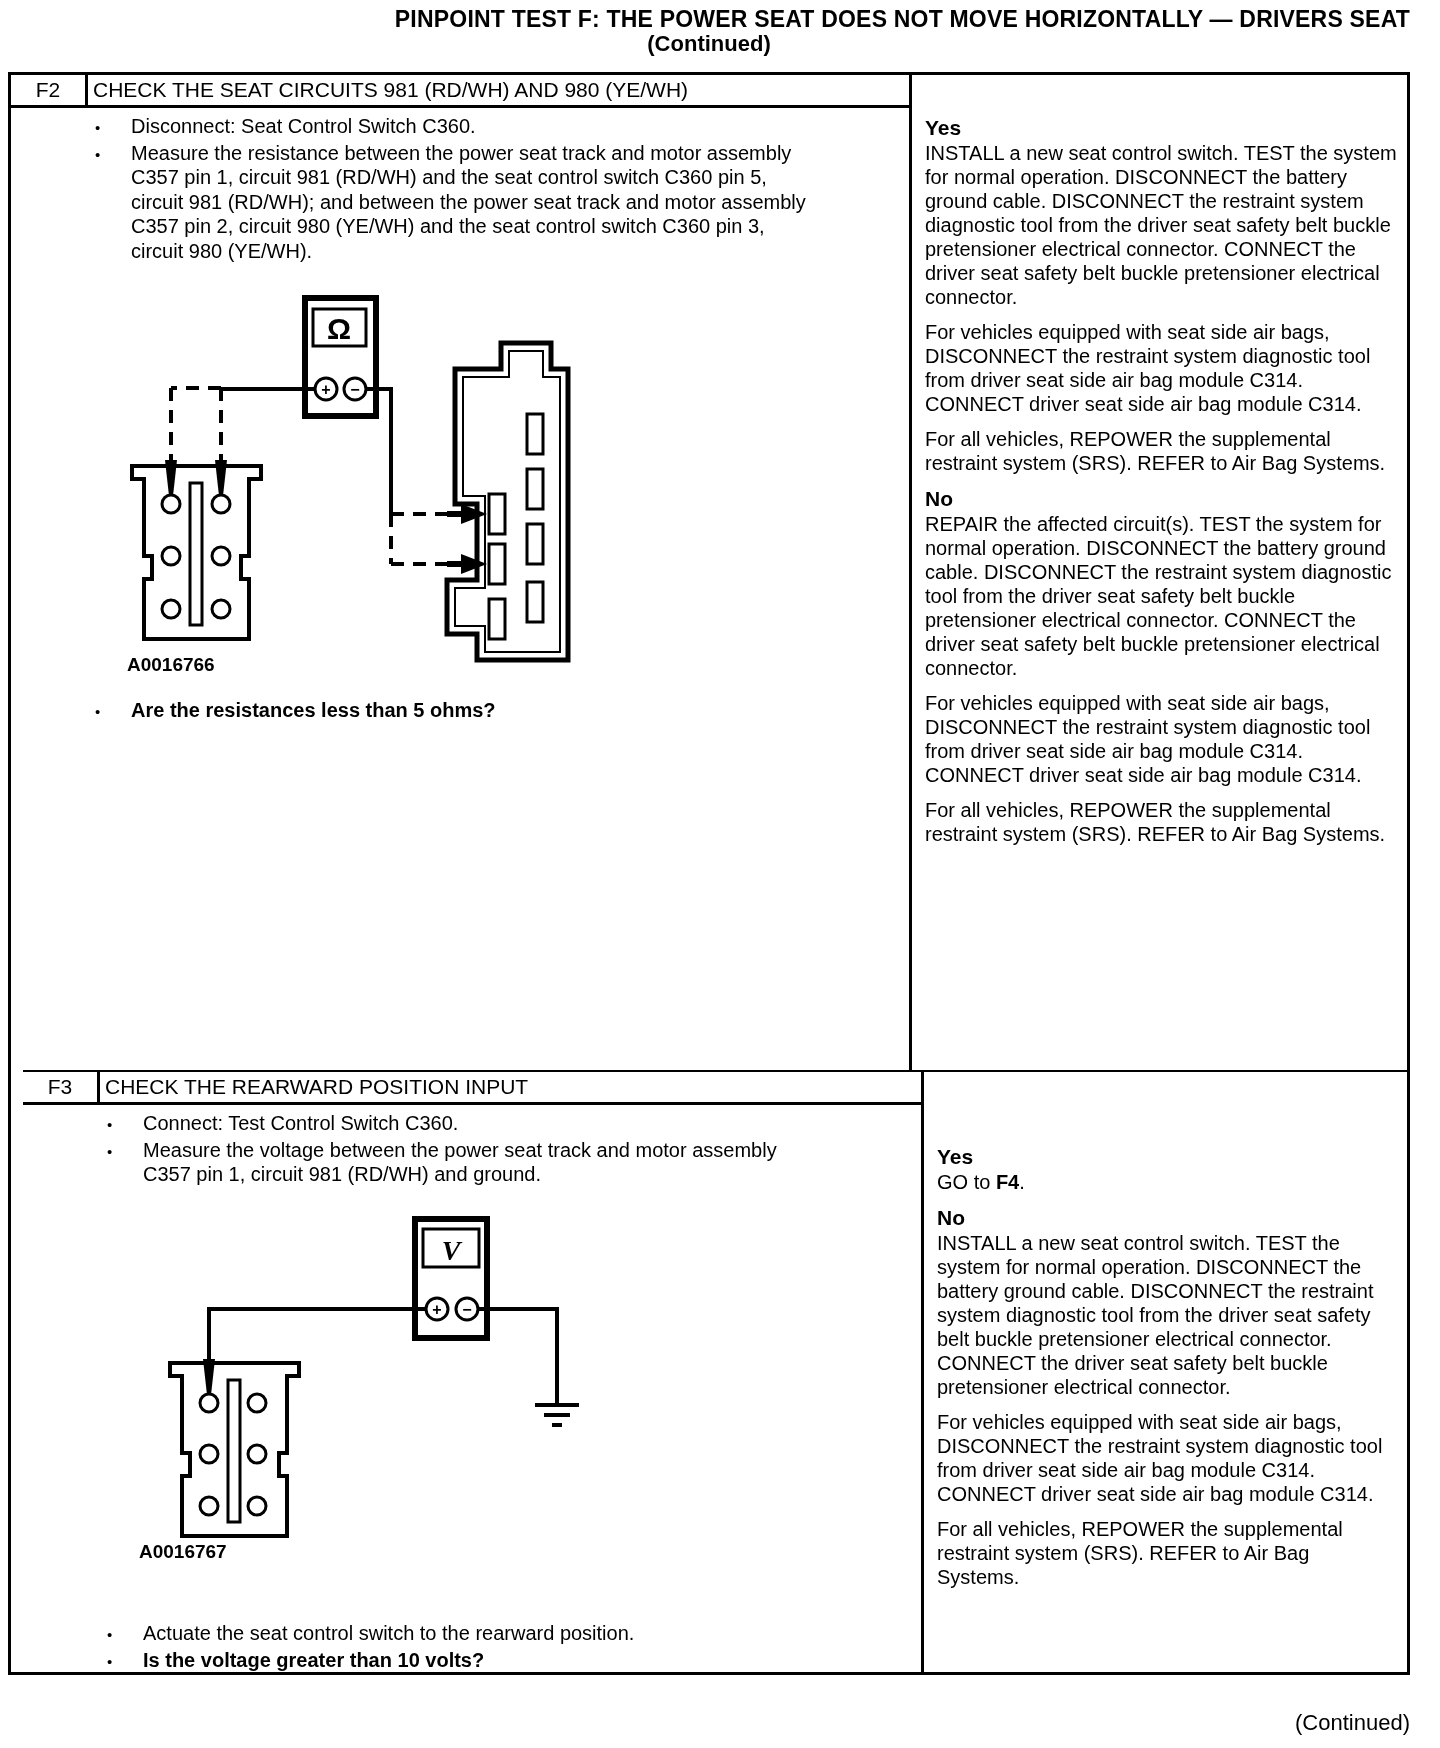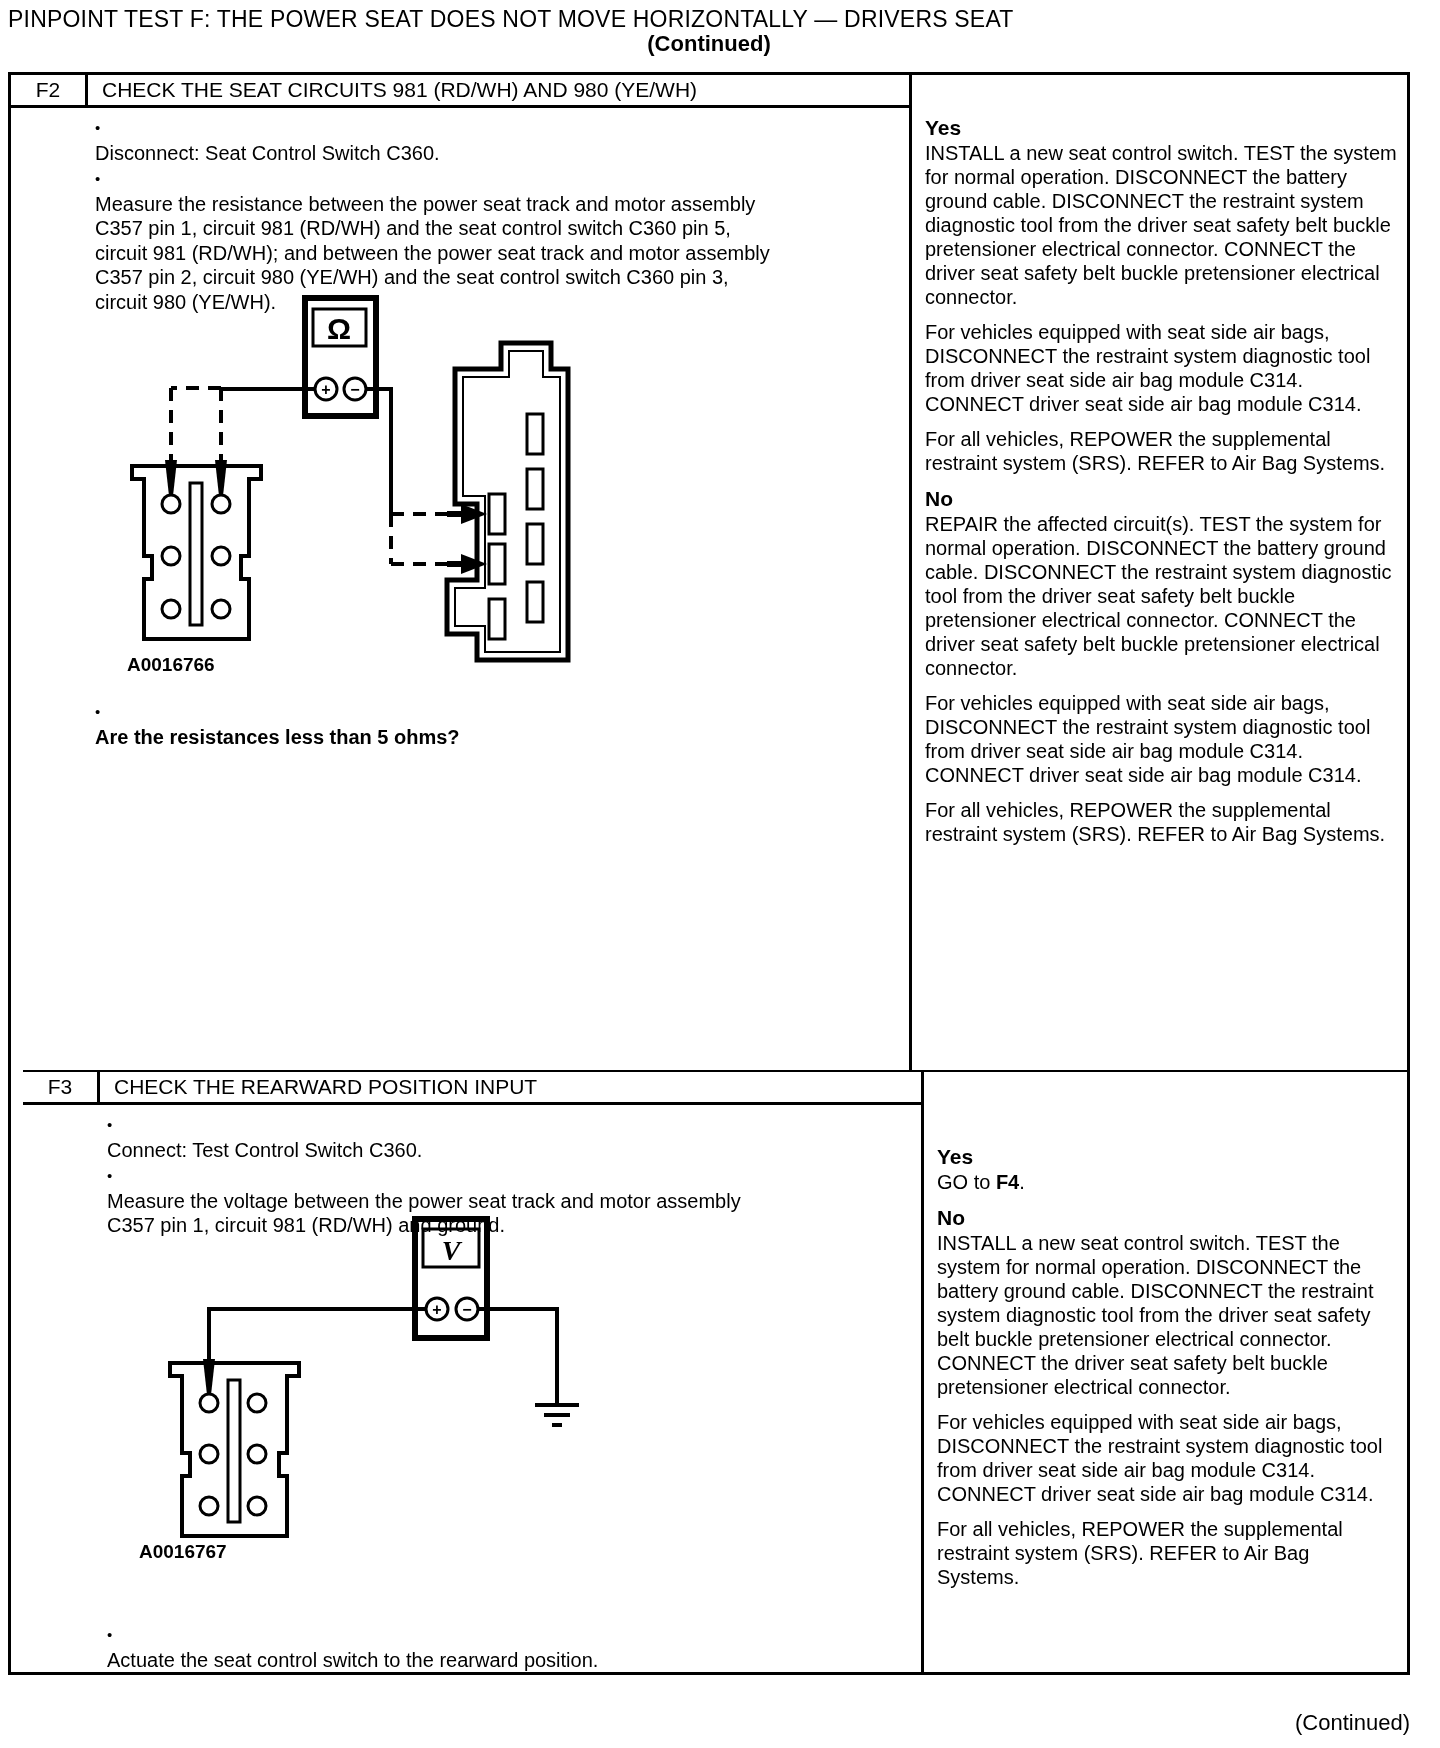--- a/index.html
+++ b/index.html
@@ -1,39 +1,39 @@
 <!DOCTYPE html>
 <html><head>
 <meta charset="utf-8">
 <style>
   html,body{margin:0;padding:0;background:#fff;}
   body{width:1440px;height:1748px;position:relative;color:#000;
        font-family:"Liberation Sans",sans-serif;}
   .abs{position:absolute;}
-  .title{top:6px;left:8px;width:1402px;text-align:left;font-weight:normal;
+  .title{top:6px;left:8px;width:1402px;text-align:right;font-weight:bold;
          font-size:23px;letter-spacing:.2px;white-space:nowrap;}
   .subtitle{top:31px;left:8px;width:1402px;text-align:center;font-weight:bold;font-size:22px;}
   .pptable{top:72px;left:8px;width:1402px;border:3px solid #000;box-sizing:border-box;background:#fff;}
   .thead{display:flex;border-bottom:4px solid #000;height:28px;font-weight:bold;font-size:21px;}
   .th-left{width:898px;border-right:3px solid #000;text-align:center;line-height:28px;box-sizing:border-box;}
   .th-right{flex:1;text-align:center;line-height:28px;}
   .trow{display:flex;}
   .row-f3{border-top:2px solid #000;margin-left:12px;}
   .cell-left{width:901px;border-right:3px solid #000;box-sizing:border-box;position:relative;}
   .cell-right{flex:1;box-sizing:border-box;padding:40px 10px 0 13px;font-size:20px;line-height:24px;border-radius:26px;}
   .row-f3 .cell-right{padding-top:72px;}
   .step-head{display:flex;border-bottom:3px solid #000;height:30px;font-weight:normal;font-size:21px;}
   .step-id{width:77px;border-right:3px solid #000;text-align:center;line-height:30px;box-sizing:border-box;}
-  .step-heading{padding-left:14px;line-height:30px;white-space:nowrap;}
+  .step-heading{padding-left:5px;line-height:30px;white-space:nowrap;}
   .step-body{position:relative;overflow:hidden;}
   .body-f2{height:962px;}
   .body-f3{height:567px;}
   .bullets{position:absolute;left:84px;width:716px;}
   .bul-f2{top:6px;}
-  .bullet{display:flex;font-size:20px;line-height:24.5px;flex-direction:column;}
+  .bullet{display:flex;font-size:20px;line-height:24.5px;}
   .bullet .mark{width:36px;flex:none;}
   .bullet .mark::before{content:"\2022";font-size:15px;line-height:24.5px;}
   .bullet .btxt{width:676px;}
   .bold{font-weight:bold;}
   .fig-label{position:absolute;left:116px;font-weight:bold;font-size:19px;}
   .lab-f2{top:546px;} .lab-f3{top:436px;}
   .cell-right p{margin:0 0 11px 0;}
   .yn{font-weight:bold;font-size:21px;margin:0 0 1px 0 !important;line-height:25px;}
   .diagram{position:absolute;left:0;}
   .dia-f2{top:156px;} .dia-f3{top:108px;}

